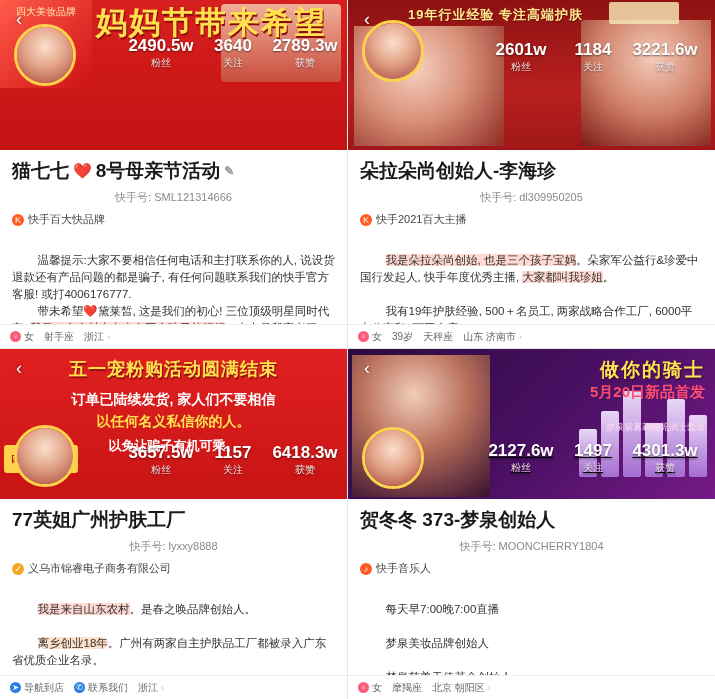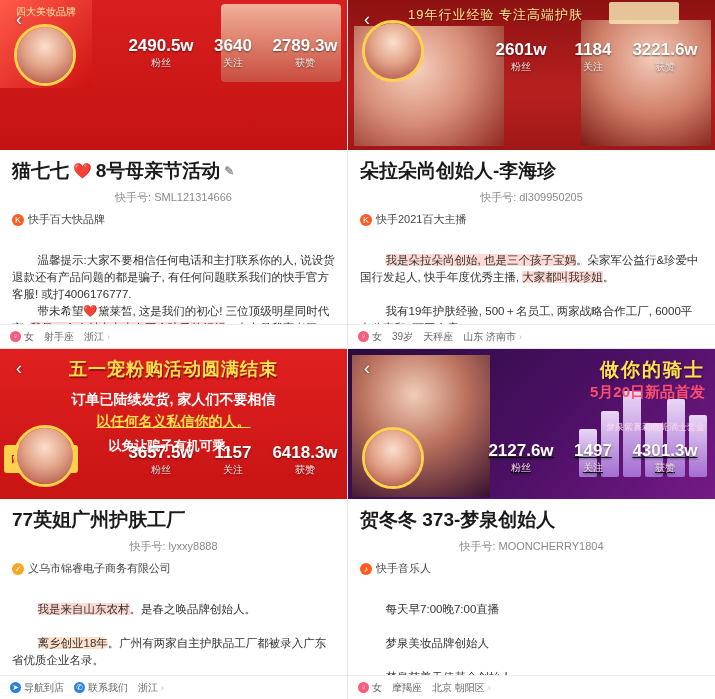--- a/index.html
+++ b/index.html
@@ -58,21 +58,21 @@
   .b1 .photo {
     position:absolute; right:6px; top:4px; width:120px; height:78px;
     background: linear-gradient(180deg,#f2b7a0,#c9503f);
     border-radius:4px; opacity:.95;
   }
 
   
   .b2 { background: linear-gradient(180deg,#8d1111 0%, #b82020 60%, #a01717 100%); }
   .b2 .topline {
     position:absolute; top:6px; left:60px; right:10px;
-    color:#ffe98f; font-size:13px; font-weight:normal; letter-spacing:1px;
+    color:#ffe98f; font-size:13px; font-weight:bold; letter-spacing:1px;
     text-shadow:1px 1px 0 #6e0b0b;
     white-space:nowrap;
   }
   .b2 .model {
     position:absolute; left:6px; top:26px; width:150px; height:120px;
     background: radial-gradient(circle at 40% 35%, #f6d2c0 0%, #d8907a 45%, #8f2a22 100%);
   }
   .b2 .model2 {
     position:absolute; right:4px; top:20px; width:130px; height:126px;
     background: radial-gradient(circle at 55% 30%, #f3cbb8 0%, #cf7f68 50%, #7d1b16 100%);
@@ -82,21 +82,21 @@
     background:#f4e3b0; border-radius:2px; opacity:.85;
   }
 
   
   .b3 { background: linear-gradient(180deg,#e02020 0%, #c81414 100%); }
   .b3 .l1 { position:absolute; top:8px; width:100%; text-align:center;
     font-size:18px; font-weight:bold; color:#ffe14d; text-shadow:1px 2px 0 #921010; letter-spacing:1px;}
   .b3 .l2 { position:absolute; top:42px; width:100%; text-align:center;
     font-size:14px; font-weight:bold; color:#ffffff; }
   .b3 .l3 { position:absolute; top:64px; width:100%; text-align:center;
-    font-size:14px; font-weight:bold; color:#ffe14d;text-decoration:underline; }
+    font-size:14px; font-weight:bold; color:#ffe14d; }
   .b3 .l4 { position:absolute; top:88px; width:100%; text-align:center;
     font-size:13px; font-weight:bold; color:#ffffff; }
   .b3 .corner {
     position:absolute; left:4px; top:96px; width:74px; height:28px;
     background:#ffd24d; color:#c01010; font-size:9px; font-weight:bold;
     border-radius:3px; text-align:center; line-height:28px; letter-spacing:1px;
   }
 
   
   .b4 { background: linear-gradient(135deg,#2b0b3f 0%, #4b1064 55%, #751a86 100%); }
@@ -159,20 +159,21 @@
 </style>
 </head>
 <body>
 
 <div class="grid">
 
   <div class="card c1">
     <div class="banner b1">
       <div class="ribbon">四大美妆品牌</div>
       <div class="photo"></div>
+      <div class="big">妈妈节带来希望</div>
       <div class="back-arrow">‹</div>
       <div class="avatar ring" style="top:24px;">
           <div class="face"></div>
         </div>
       <div class="stats" style="top:36px;">
         <div class="stat">
           <div class="num">2490.5w</div>
           <div class="lbl">粉丝</div>
         </div>
         <div class="stat">

